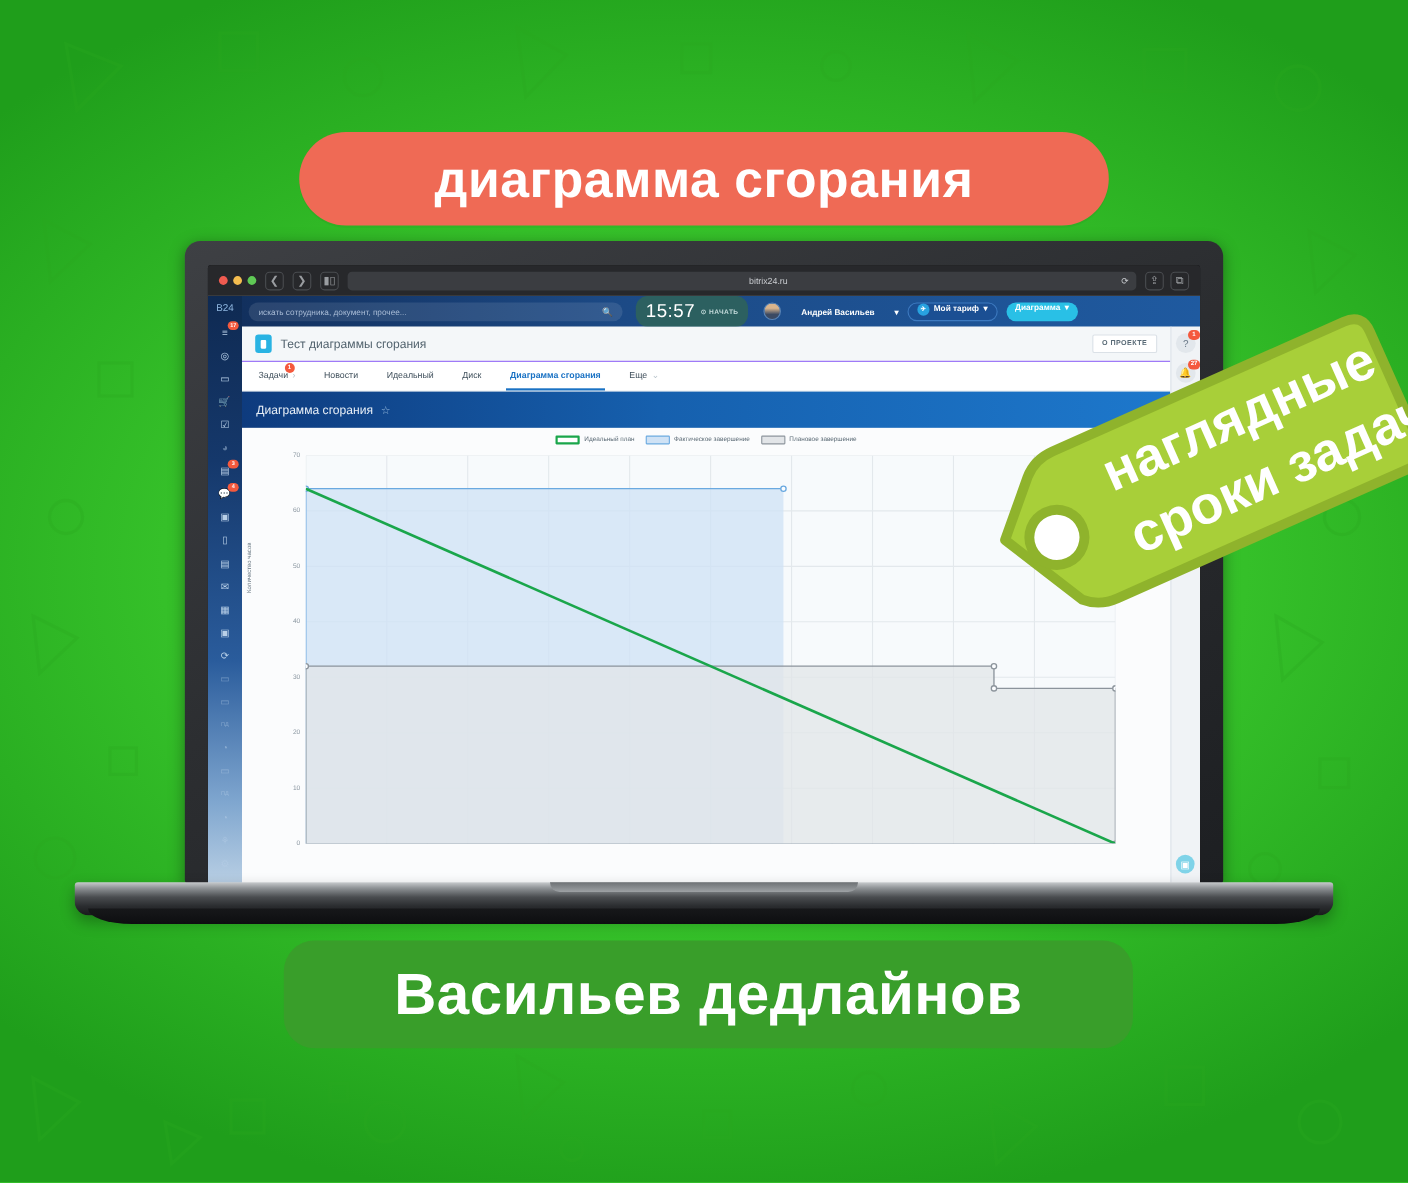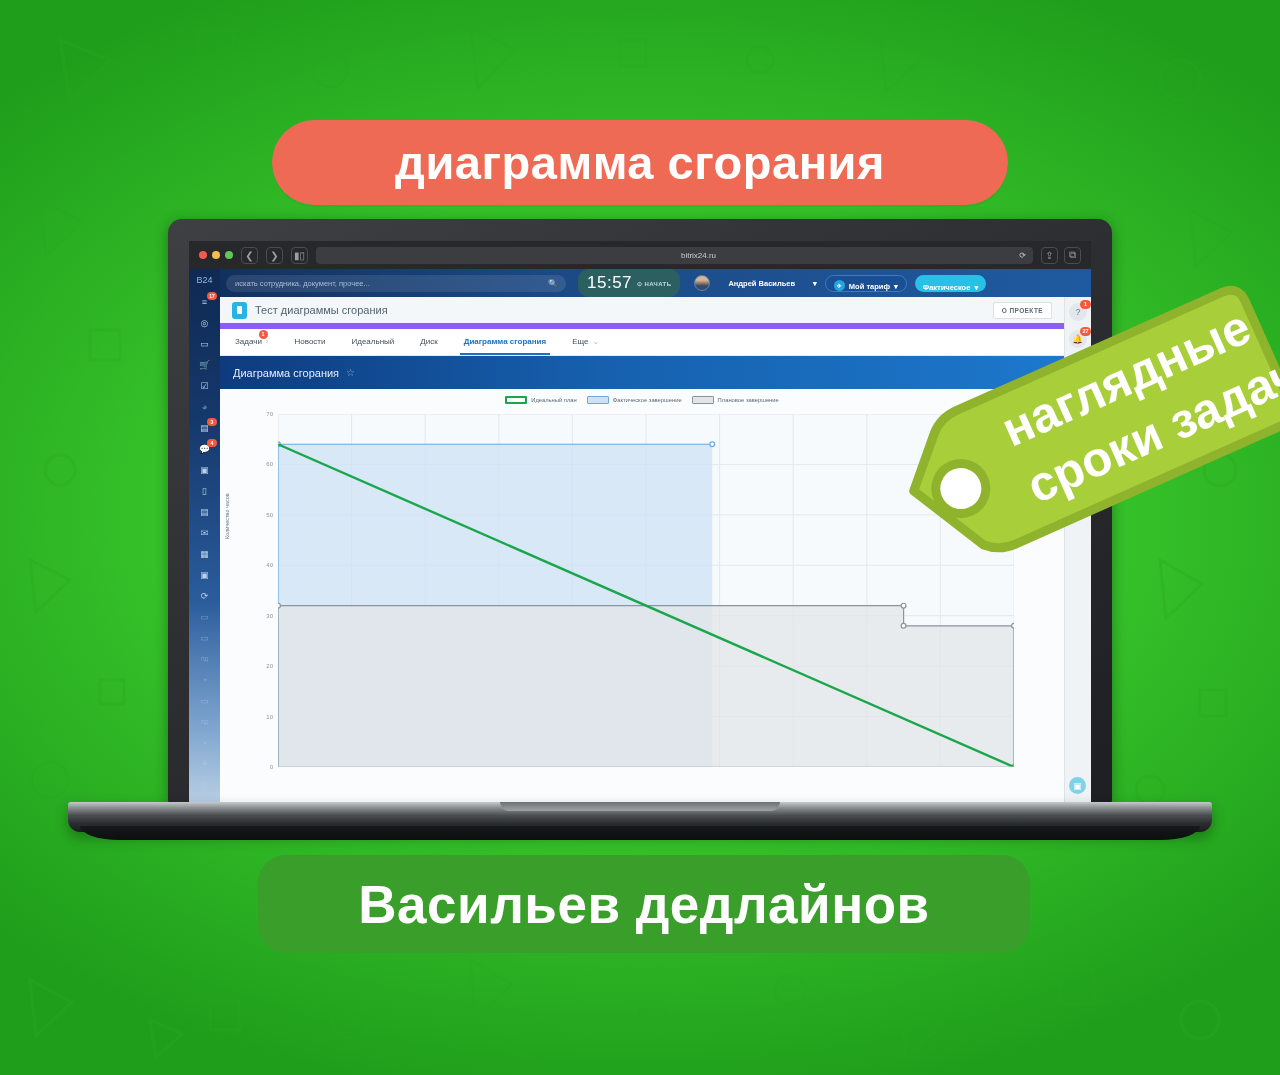--- a/index.html
+++ b/index.html
@@ -120,21 +120,21 @@
   #clock .t { color:#fff; font-size:17px; font-weight:300; letter-spacing:.5px; }
   #clock .st { color:#c5dcdc; font-size:6px; letter-spacing:.4px; font-weight:bold; }
   #user { display:flex; align-items:center; gap:18px; margin-left:6px; }
   #user .ava {
     width:16px;height:16px;border-radius:50%;
     background:linear-gradient(180deg,#d9b48c 30%,#3b4a63 70%);
     border:1px solid #5a84b5;
   }
   #user .nm { color:#fff; font-size:7.5px; font-weight:bold; }
   .pill {
-    height:17px; border-radius:9px; display:flex; align-items:flex-end; gap:4px;
+    height:17px; border-radius:9px; display:flex; align-items:flex-start; gap:4px;
     padding:0 8px; font-size:7.5px; color:#fff; font-weight:bold;
   }
   #tariff { background:#1b4f93; border:1px solid #3d7ac0; }
   #tariff .ico {
     width:11px;height:11px;border-radius:50%;background:#28a2e0;
     display:flex;align-items:center;justify-content:center;font-size:6px;
   }
   #invite { background:#29c0e6; }
   
   #rail {
@@ -152,21 +152,21 @@
   .rail-plain { background:none; color:#8a98a6; }
   #chatfab {
     position:absolute; right:5px; bottom:10px; width:17px; height:17px; border-radius:50%;
     background:#7fd3e8; display:flex; align-items:center; justify-content:center;
     color:#fff; font-size:9px;
   }
   
   #projhead {
     position:absolute; left:31px; top:28px; width:844px; height:32px;
     background:#f4f7f9; display:flex; align-items:center; padding:0 12px; gap:8px;
-    border-bottom:6px solid #8b5cf6;
+    border-bottom:1px solid #8b5cf6;
   }
   #projhead .pico {
     width:15px;height:17px;border-radius:3px;background:#29b3e3;
     display:flex;align-items:center;justify-content:center;
   }
   #projhead .pico i { width:5px;height:8px;background:#fff;border-radius:1px;display:block; }
   #projhead .ptitle { font-size:11px; color:#53646f; }
   #aboutbtn {
     margin-left:auto; height:17px; border:1px solid #dbe1e7; background:#fff;
     border-radius:2px; display:flex; align-items:center; padding:0 8px;
@@ -392,21 +392,21 @@
           <span class="ava"></span>
           <span class="nm">Андрей Васильев</span>
           <span class="nm">▾</span>
         </div>
         <div class="pill" id="tariff">
           <span class="ico">✈</span>
           <span>Мой тариф</span>
           <span>▾</span>
         </div>
         <div class="pill" id="invite">
-          <span>Фактическое</span>
+          <span>Диаграмма</span>
           <span>▾</span>
         </div>
       </div>
 
       <div id="projhead">
         <span class="pico">
             <i></i>
           </span>
         <span class="ptitle">Тест диаграммы сгорания</span>
         <span id="aboutbtn">О ПРОЕКТЕ</span>

